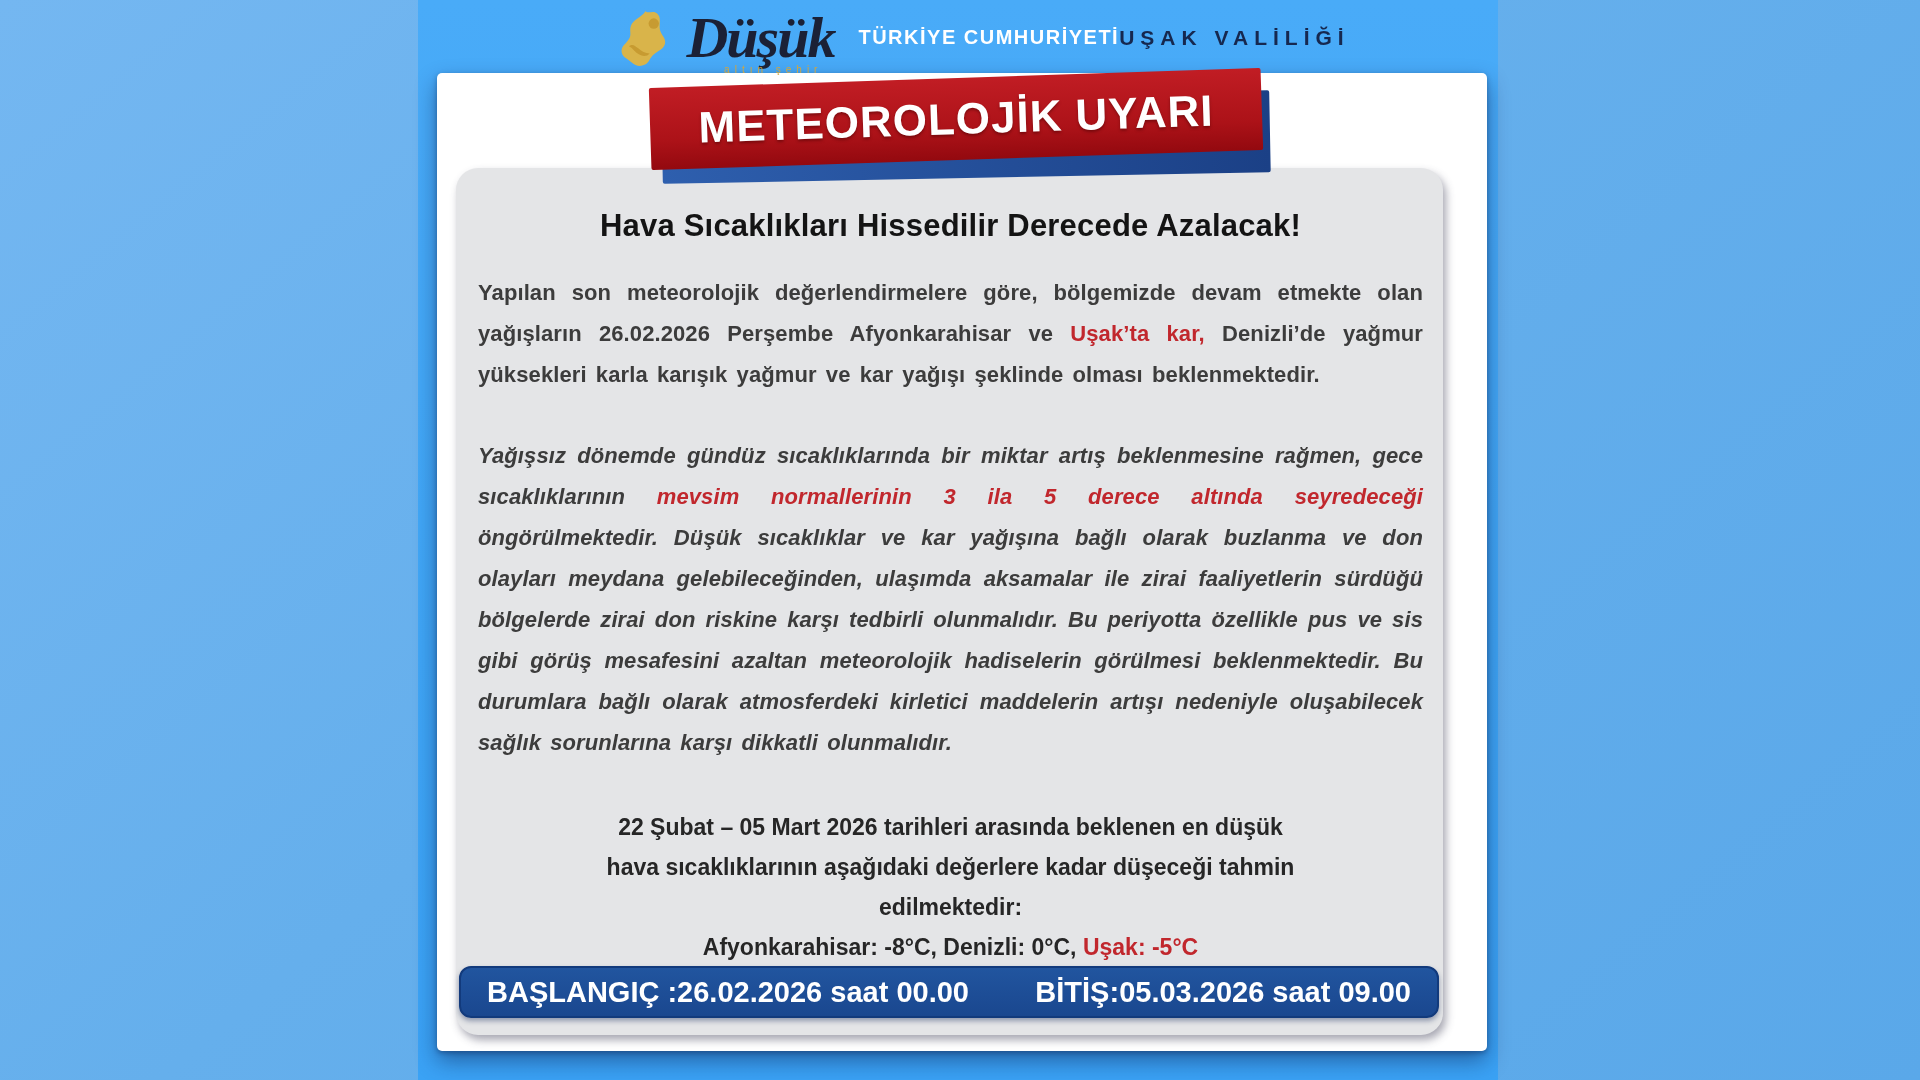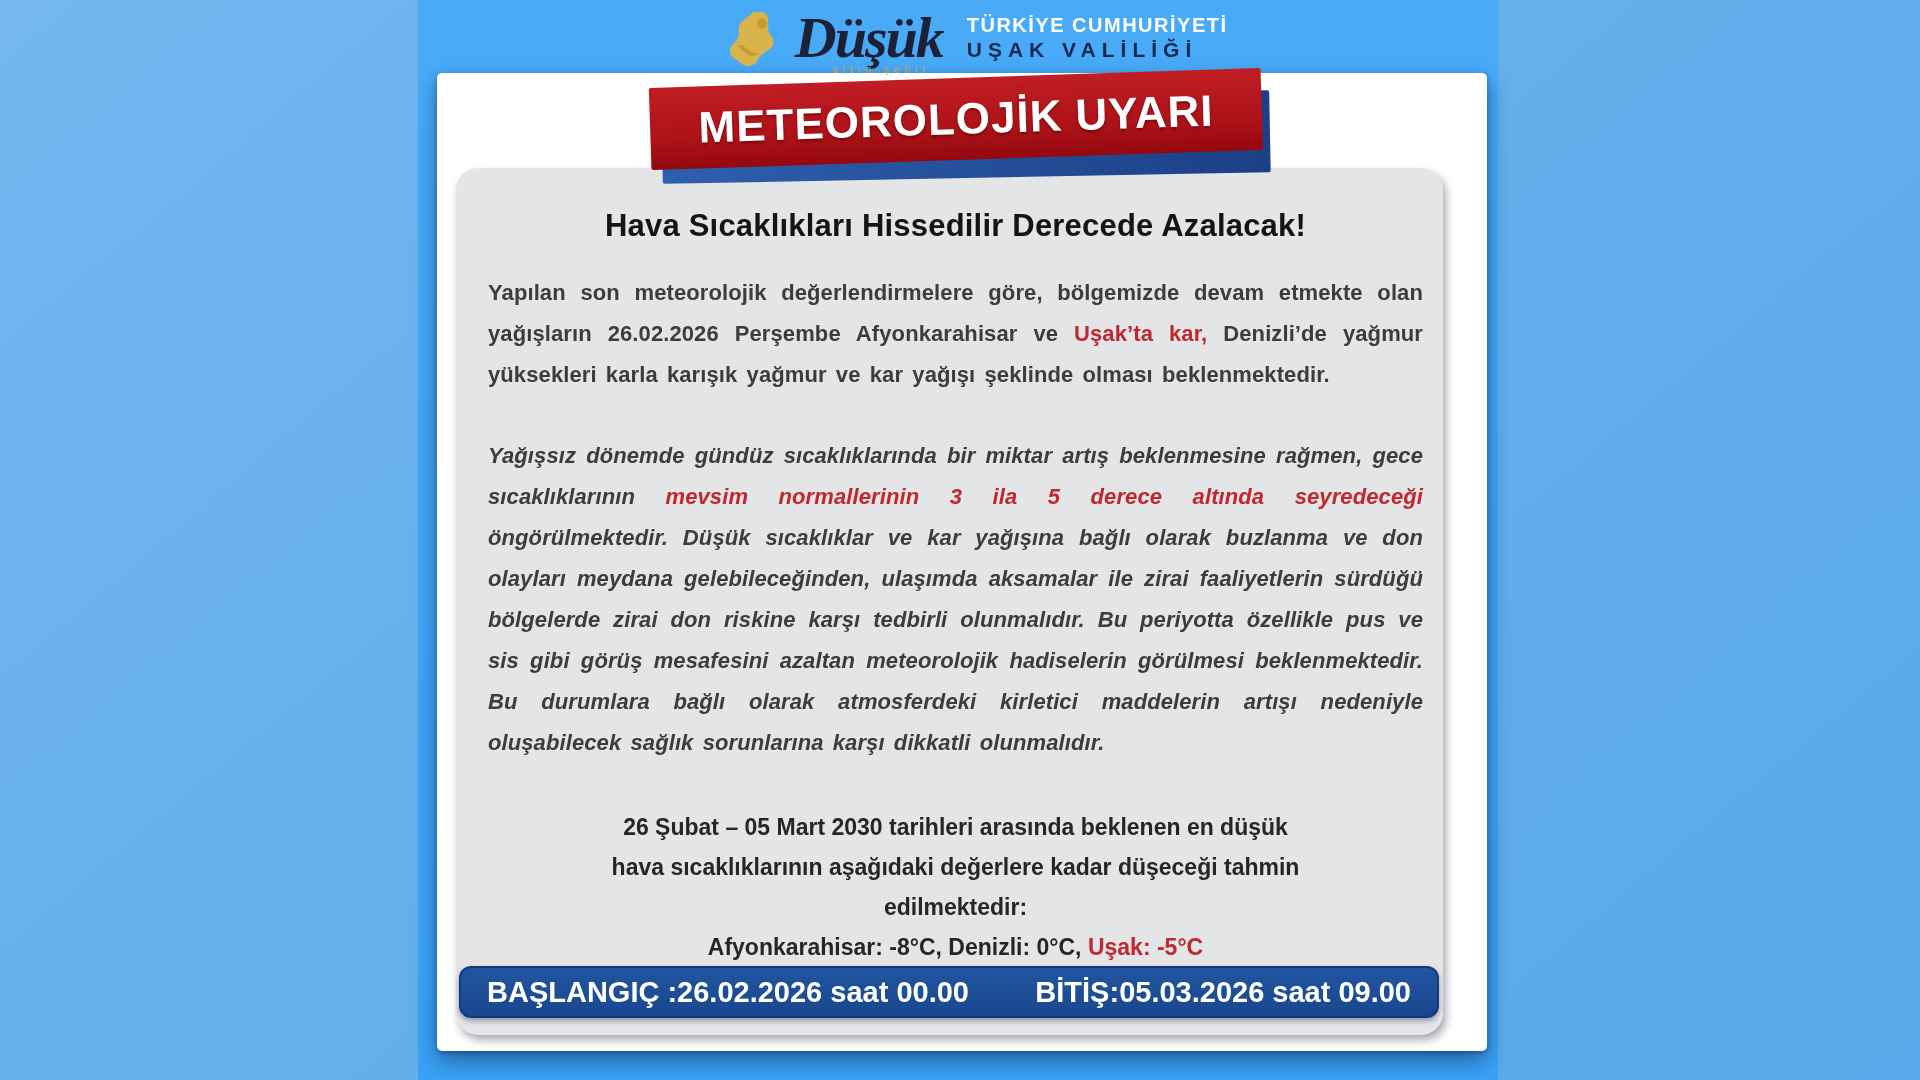--- a/index.html
+++ b/index.html
@@ -20,21 +20,21 @@
   .lion{width:62px;height:62px;display:block;}
   .usak-wrap{position:relative;padding-right:6px;}
   .usak-script{
     font-family:"Liberation Serif",serif;font-style:italic;font-weight:700;
     font-size:58px;line-height:58px;color:#1b2136;letter-spacing:-2px;
   }
   .usak-tagline{
     position:absolute;right:18px;bottom:-8px;font-size:10px;font-weight:400;
     color:#d2a63e;letter-spacing:5px;white-space:nowrap;
   }
-  .gov{display:flex;flex-direction:column;justify-content:center;line-height:1.2;margin-left:8px;}
+  .gov{display:flex;flex-direction:row;justify-content:center;line-height:1.2;margin-left:8px;}
   .gov-1{color:#ffffff;font-size:20px;font-weight:700;letter-spacing:1.5px;}
   .gov-2{color:#16284f;font-size:21px;font-weight:700;letter-spacing:6px;}
   
   .card{
     position:absolute;left:437px;top:73px;width:1050px;height:978px;
     background:#ffffff;border-radius:5px;
     box-shadow:0 10px 22px rgba(8,25,70,.45), 0 2px 5px rgba(8,25,70,.35);
   }
   
   .banner{position:absolute;left:650px;top:78px;width:622px;height:92px;z-index:5;}
@@ -51,21 +51,21 @@
   }
   .banner-title{
     color:#ffffff;font-size:44px;font-weight:700;letter-spacing:1px;
     text-shadow:0 2px 3px rgba(60,0,0,.45);white-space:nowrap;
   }
   
   .content{
     position:absolute;left:19px;top:95px;width:987px;height:867px;
     background:#e4e5e7;border-radius:22px;
     box-shadow:3px 5px 9px rgba(60,60,85,.45);
-    box-sizing:border-box;padding:40px 20px 0 32px;
+    box-sizing:border-box;padding:40px 20px 0 22px;
   }
   .heading{
     text-align:center;font-size:31px;font-weight:700;color:#141414;
     margin:0;letter-spacing:.2px;
   }
   .para{
     margin:28px 0 0 0;text-align:justify;font-size:22px;font-weight:700;
     color:#3c3c3c;line-height:41px;word-spacing:3px;letter-spacing:.1px;
   }
   .para-2{margin-top:40px;font-style:italic;}
@@ -113,21 +113,21 @@
 
     <div class="content">
 
       <h1 class="heading">Hava Sıcaklıkları Hissedilir Derecede Azalacak!</h1>
 
       <p class="para"><span>Yapılan son meteorolojik değerlendirmelere göre, bölgemizde devam etmekte olan yağışların 26.02.2026 Perşembe Afyonkarahisar ve </span><span class="red">Uşak’ta kar,</span><span> Denizli’de yağmur yüksekleri karla karışık yağmur ve kar yağışı şeklinde olması beklenmektedir.</span></p>
 
       <p class="para para-2"><span>Yağışsız dönemde gündüz sıcaklıklarında bir miktar artış beklenmesine rağmen, gece sıcaklıklarının </span><span class="red">mevsim normallerinin 3 ila 5 derece altında seyredeceği</span><span> öngörülmektedir. Düşük sıcaklıklar ve kar yağışına bağlı olarak buzlanma ve don olayları meydana gelebileceğinden, ulaşımda aksamalar ile zirai faaliyetlerin sürdüğü bölgelerde zirai don riskine karşı tedbirli olunmalıdır. Bu periyotta özellikle pus ve sis gibi görüş mesafesini azaltan meteorolojik hadiselerin görülmesi beklenmektedir. Bu durumlara bağlı olarak atmosferdeki kirletici maddelerin artışı nedeniyle oluşabilecek sağlık sorunlarına karşı dikkatli olunmalıdır.</span></p>
 
       <div class="forecast">
-        <div>26 Şubat – 05 Mart 2030 tarihleri arasında beklenen en düşük hava sıcaklıklarının aşağıdaki değerlere kadar düşeceği tahmin edilmektedir:</div>
+        <div>22 Şubat – 05 Mart 2026 tarihleri arasında beklenen en düşük hava sıcaklıklarının aşağıdaki değerlere kadar düşeceği tahmin edilmektedir:</div>
         <div class="temps"><span>Afyonkarahisar: -8°C,  Denizli: 0°C,  </span><span class="red">Uşak: -5°C</span></div>
       </div>
 
       <div class="footer-bar">
         <div class="footer-group">
           <span>BAŞLANGIÇ :</span>
           <span>26.02.2026 saat 00.00</span>
         </div>
         <div class="footer-group">
           <span>BİTİŞ:</span>

